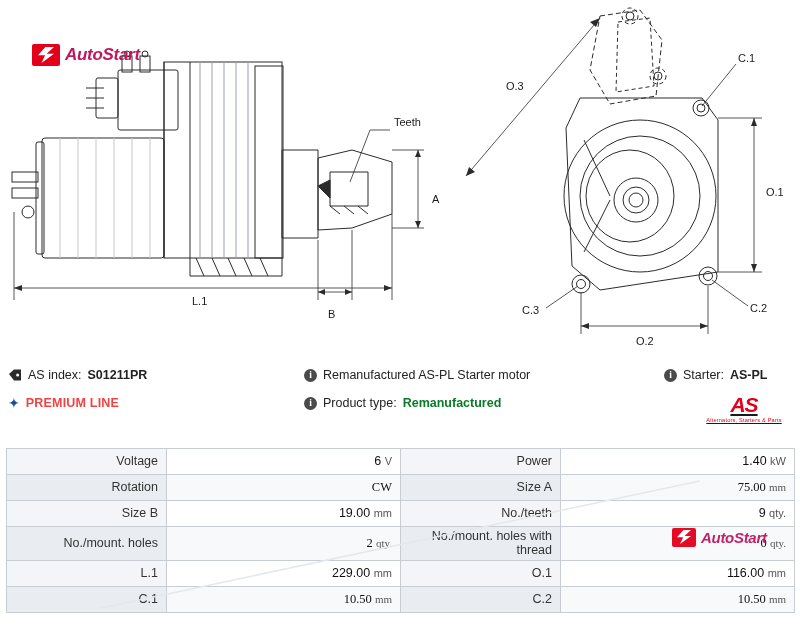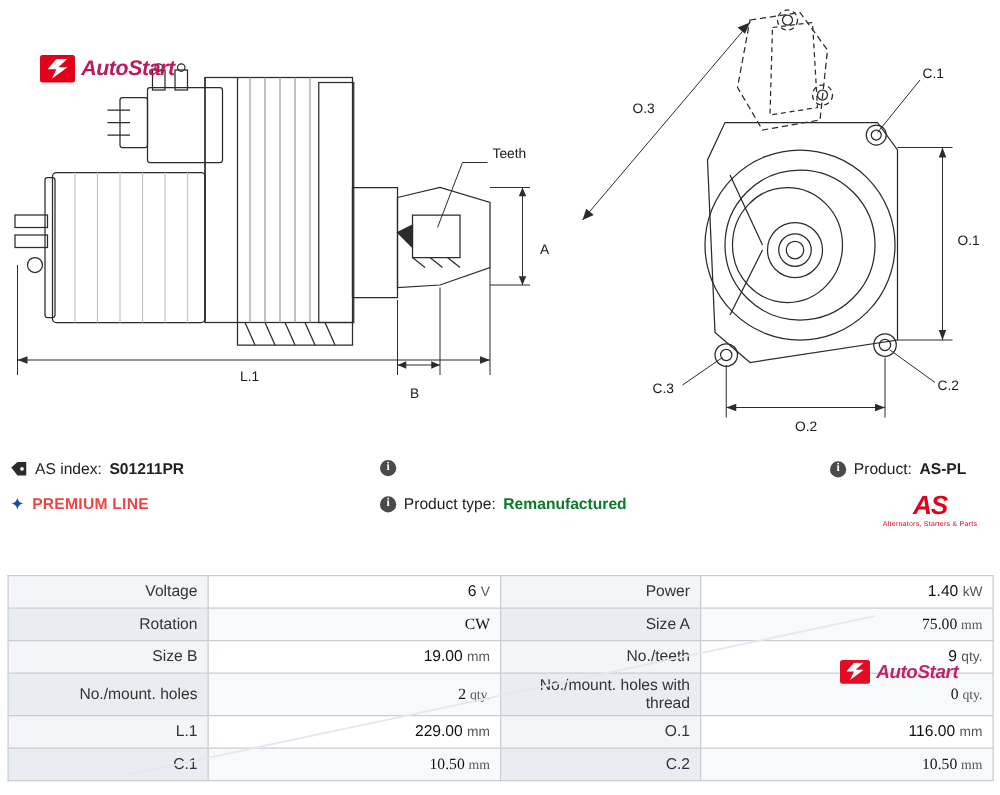--- a/index.html
+++ b/index.html
@@ -116,41 +116,42 @@
   .bold { font-weight: bold; }
   .green { color: #0a7a28; font-weight: bold; }
 
   
   .aspl-brand {
     position: absolute;
     right: 10px;
     top: 26px;
     text-align: center;
     width: 92px;
+    text-decoration: underline;
   }
   .aspl-word {
     font-size: 21px;
     font-weight: bold;
     font-style: italic;
     color: #e2001a;
     letter-spacing: -1px;
     line-height: 1;
   }
   .aspl-sub {
     font-size: 5.6px;
     color: #e2001a;
     letter-spacing: .2px;
     margin-top: 2px;
     white-space: nowrap;
   }
 
   
   .spec-wrap {
     position: relative;
-    margin-top: 20px;
+    margin-top: 8px;
     padding: 0 6px;
   }
   table.spec {
     width: 788px;
     border-collapse: collapse;
     table-layout: fixed;
     font-size: 12.5px;
   }
   table.spec td {
     border: 1px solid #c8cdd4;
@@ -346,24 +347,25 @@
           <svg width="14" height="12" viewBox="0 0 14 12">
             <path d="M1 5 L6 0.6 L13 0.6 L13 11.4 L6 11.4 Z" fill="#2b2b2b"></path>
             <circle cx="9.6" cy="6" r="1.5" fill="#ffffff"></circle>
           </svg>
         </span>
         <span>AS index:</span>
         <span class="bold">S01211PR</span>
       </div>
       <div class="info-cell c2">
         <span class="i-icon">i</span>
+        <span>Remanufactured AS-PL Starter motor</span>
       </div>
       <div class="info-cell c3">
         <span class="i-icon">i</span>
-        <span>Product:</span>
+        <span>Starter:</span>
         <span class="bold">AS-PL</span>
       </div>
     </div>
 
     <div class="info-row">
       <div class="info-cell c1">
         <span class="premium-icon">✦</span>
         <span class="premium-text">PREMIUM LINE</span>
       </div>
       <div class="info-cell c2">

